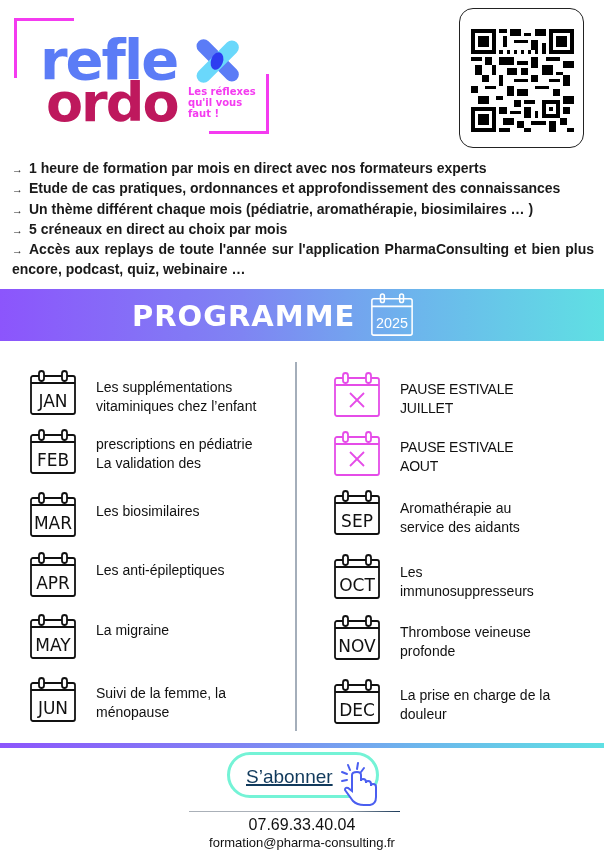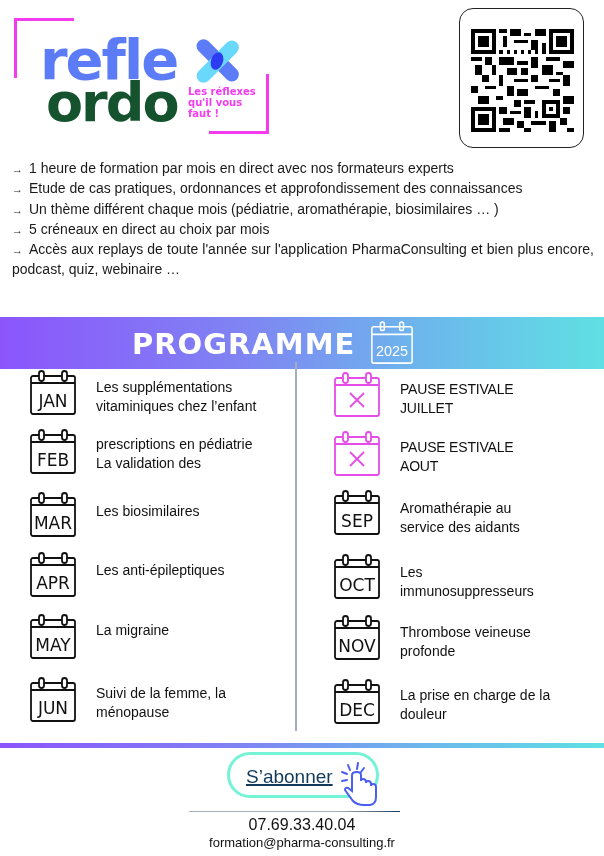--- a/index.html
+++ b/index.html
@@ -8,39 +8,39 @@
 
   
   .logo { position: absolute; left: 14px; top: 18px; width: 260px; height: 118px; }
   .logo .corner-tl { position: absolute; left: 0; top: 0; width: 60px; height: 60px;
     border-left: 3px solid #f43bf0; border-top: 3px solid #f43bf0; }
   .logo .corner-br { position: absolute; left: 195px; top: 56px; width: 60px; height: 60px;
     border-right: 3px solid #f43bf0; border-bottom: 3px solid #f43bf0; }
   .logo .word { position: absolute; font-family: "DejaVu Sans", sans-serif; font-weight: bold;
     letter-spacing: -2px; line-height: 1; }
   .logo .w1 { left: 26px; top: 14px; font-size: 56px; color: #5b7cf6; }
-  .logo .w2 { left: 32px; top: 58px; font-size: 54px; color: #14532d; }
+  .logo .w2 { left: 32px; top: 58px; font-size: 54px; color: #be185d; }
   .logo .xmark { position: absolute; left: 178px; top: 18px; width: 50px; height: 50px; }
   .logo .tagline { position: absolute; left: 174px; top: 68px; width: 76px; font-size: 10px;
     font-weight: bold; color: #f43bf0; text-align: left; line-height: 11px; font-family: "DejaVu Sans", sans-serif; }
 
   
   .qr-frame { position: absolute; left: 459px; top: 8px; width: 125px; height: 140px;
     border: 1.5px solid #222; border-radius: 14px; background: #fff; }
   .qr-frame svg { position: absolute; left: 11px; top: 20px; width: 103px; height: 103px; }
 
   
   .bullets { position: absolute; left: 12px; top: 159px; width: 582px; font-size: 14px; line-height: 19.3px; color: #1a1a1a; }
-  .bullets .b { display: block; }
+  .bullets .b { display: block; font-weight: bold; }
   .bullets .b.justify { text-align: justify; text-align-last: left; }
   .bullets .arrow { font-size: 11px; margin-right: 6px; }
 
   
   .banner { position: absolute; left: 0; top: 289px; width: 604px; height: 52px;
-    background: linear-gradient(90deg, #8c55fc 0%, #7f84f3 40%, #6cb7ec 70%, #5fe0e3 100%); margin-top: 28px; }
+    background: linear-gradient(90deg, #8c55fc 0%, #7f84f3 40%, #6cb7ec 70%, #5fe0e3 100%); }
   .banner .title { position: absolute; left: 132px; top: 10px; font-size: 29px; font-weight: bold;
     color: #fff; letter-spacing: 1px; font-family: "DejaVu Sans", sans-serif; }
   .banner .cal { position: absolute; left: 369px; top: 3px; width: 46px; height: 46px; }
 
   
   .divider { position: absolute; left: 295px; top: 362px; width: 2px; height: 369px; background: #a4aeba; }
   .month { position: absolute; height: 50px; width: 270px; }
   .month .icon { position: absolute; left: 0; top: 0; width: 48px; height: 48px; }
   .month .text { position: absolute; left: 59px; font-size: 14px; line-height: 19px; color: #111; margin-left: 8px; }
   .month .text.pause { font-weight: normal; letter-spacing: -0.2px; }

